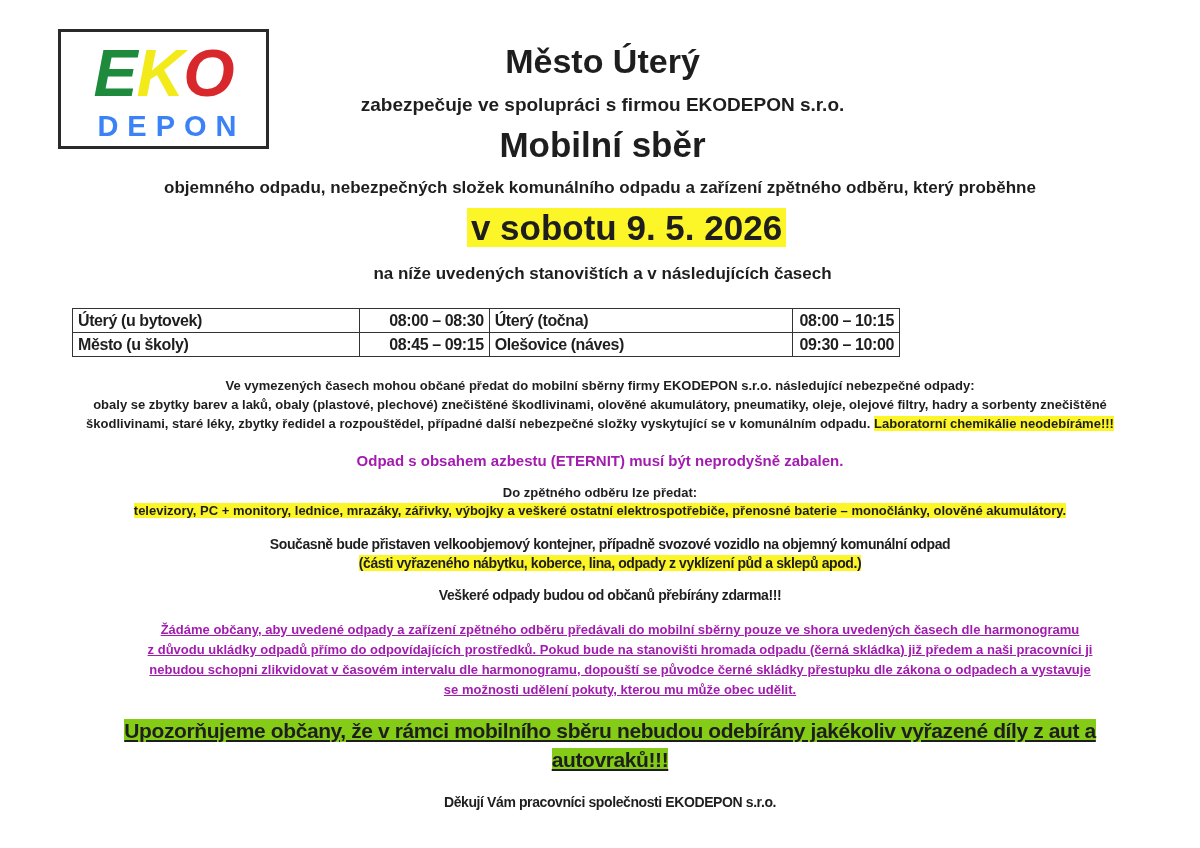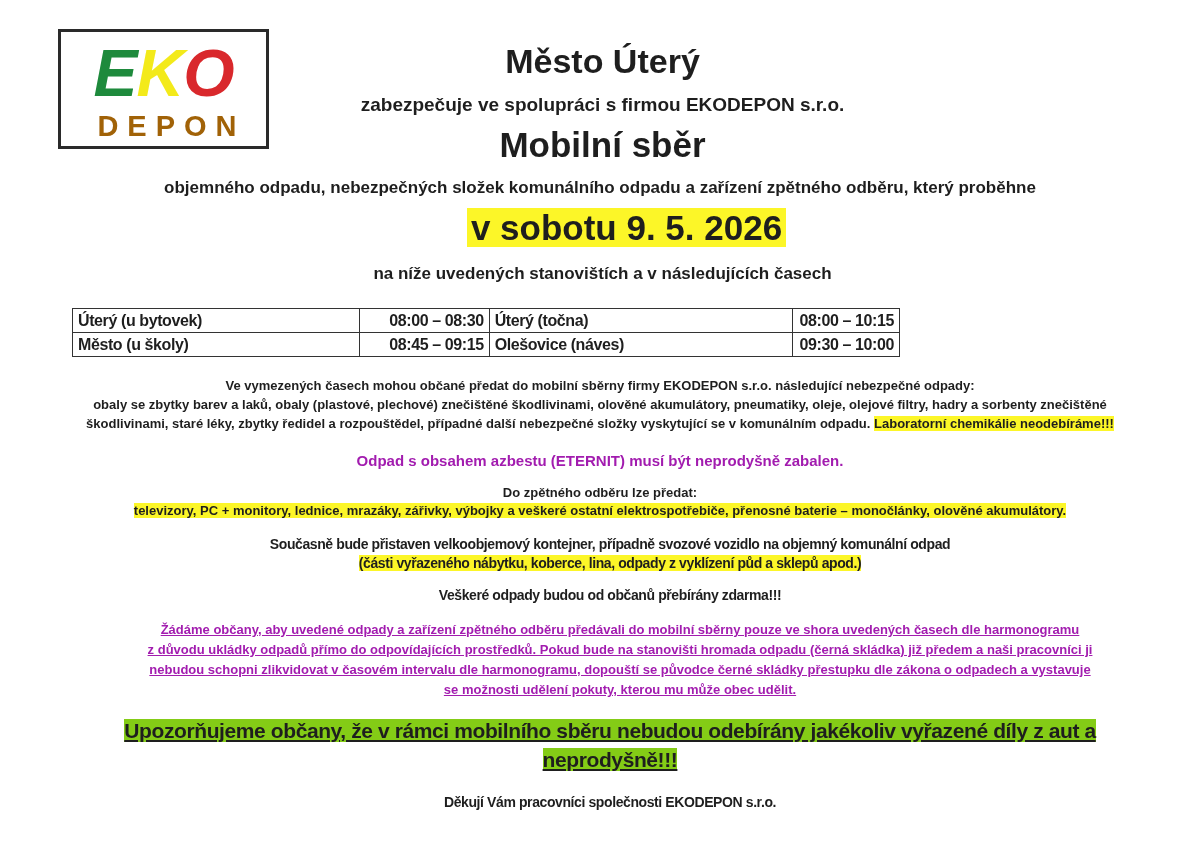--- a/index.html
+++ b/index.html
@@ -2,21 +2,21 @@
 <html><head>
 <meta charset="utf-8">
 <style>
   html, body { margin: 0; padding: 0; background: #ffffff; }
   body { width: 1200px; height: 848px; position: relative; overflow: hidden; font-family: "Liberation Sans", sans-serif; color: #1e1e1e; }
   .logo { position: absolute; left: 50px; top: 29px; width: 211px; height: 120px; border: 3px solid #2a2a2a; box-sizing: border-box; margin-left: 8px; }
   .logo .eko { position: absolute; left: 0; right: 0; top: 6px; text-align: center; font-size: 66px; font-weight: bold; font-style: italic; letter-spacing: -1px; line-height: 70px; }
   .logo .eko .e { color: #1e8a3c; }
   .logo .eko .k { color: #f3ea1a; }
   .logo .eko .o { color: #d9282c; }
-  .logo .depon { position: absolute; left: 0; right: 0; top: 78px; text-align: center; font-size: 29px; font-weight: bold; letter-spacing: 9px; color: #a16207; padding-left: 16px; }
+  .logo .depon { position: absolute; left: 0; right: 0; top: 78px; text-align: center; font-size: 29px; font-weight: bold; letter-spacing: 9px; color: #3b82f6; padding-left: 16px; }
   .center { position: absolute; left: 0; right: 0; text-align: center; font-weight: bold; white-space: nowrap; }
   .t1 { top: 42px; font-size: 34px; left: 5px; }
   .t2 { top: 94px; font-size: 19px; left: 5px; }
   .t3 { top: 125px; font-size: 35px; left: 5px; }
   .t4 { top: 178px; font-size: 17px; }
   .t5 { top: 208px; font-size: 35px; left: 5px; }
   .t5 span { background: #fcf628; padding: 0 4px; margin-left: 48px; }
   .t6 { top: 264px; font-size: 17px; left: 5px; }
   table.sched { position: absolute; left: 72px; top: 308px; width: 828px; border-collapse: collapse; font-family: "Liberation Sans", sans-serif; font-size: 16px; font-weight: bold; }
   table.sched td { border: 1px solid #333; padding: 2px 5px; height: 19px; }
@@ -80,15 +80,15 @@
 <div class="p narrow" style="top:554px; font-size:14px;"><span class="hl">(části vyřazeného nábytku, koberce, lina, odpady z vyklízení půd a sklepů apod.)</span></div>
 
 <div class="p narrow" style="top:586px; font-size:14px;">Veškeré odpady budou od občanů přebírány zdarma!!!</div>
 
 <div class="p red u" style="top:620px;">Žádáme občany, aby uvedené odpady a zařízení zpětného odběru předávali do mobilní sběrny pouze ve shora uvedených časech dle harmonogramu</div>
 <div class="p red u" style="top:640px;">z důvodu ukládky odpadů přímo do odpovídajících prostředků. Pokud bude na stanovišti hromada odpadu (černá skládka) již předem a naši pracovníci ji</div>
 <div class="p red u" style="top:660px;">nebudou schopni zlikvidovat v časovém intervalu dle harmonogramu, dopouští se původce černé skládky přestupku dle zákona o odpadech a vystavuje</div>
 <div class="p red u" style="top:680px;">se možnosti udělení pokuty, kterou mu může obec udělit.</div>
 
 <div class="p big narrow" style="top:715px;"><span>Upozorňujeme občany, že v rámci mobilního sběru nebudou odebírány jakékoliv vyřazené díly z aut a</span></div>
-<div class="p big narrow" style="top:744px;"><span>neprodyšně!!!</span></div>
+<div class="p big narrow" style="top:744px;"><span>autovraků!!!</span></div>
 
 <div class="p narrow" style="top:793px; font-size:14px;">Děkují Vám pracovníci společnosti EKODEPON s.r.o.</div>
 
 </body></html>

